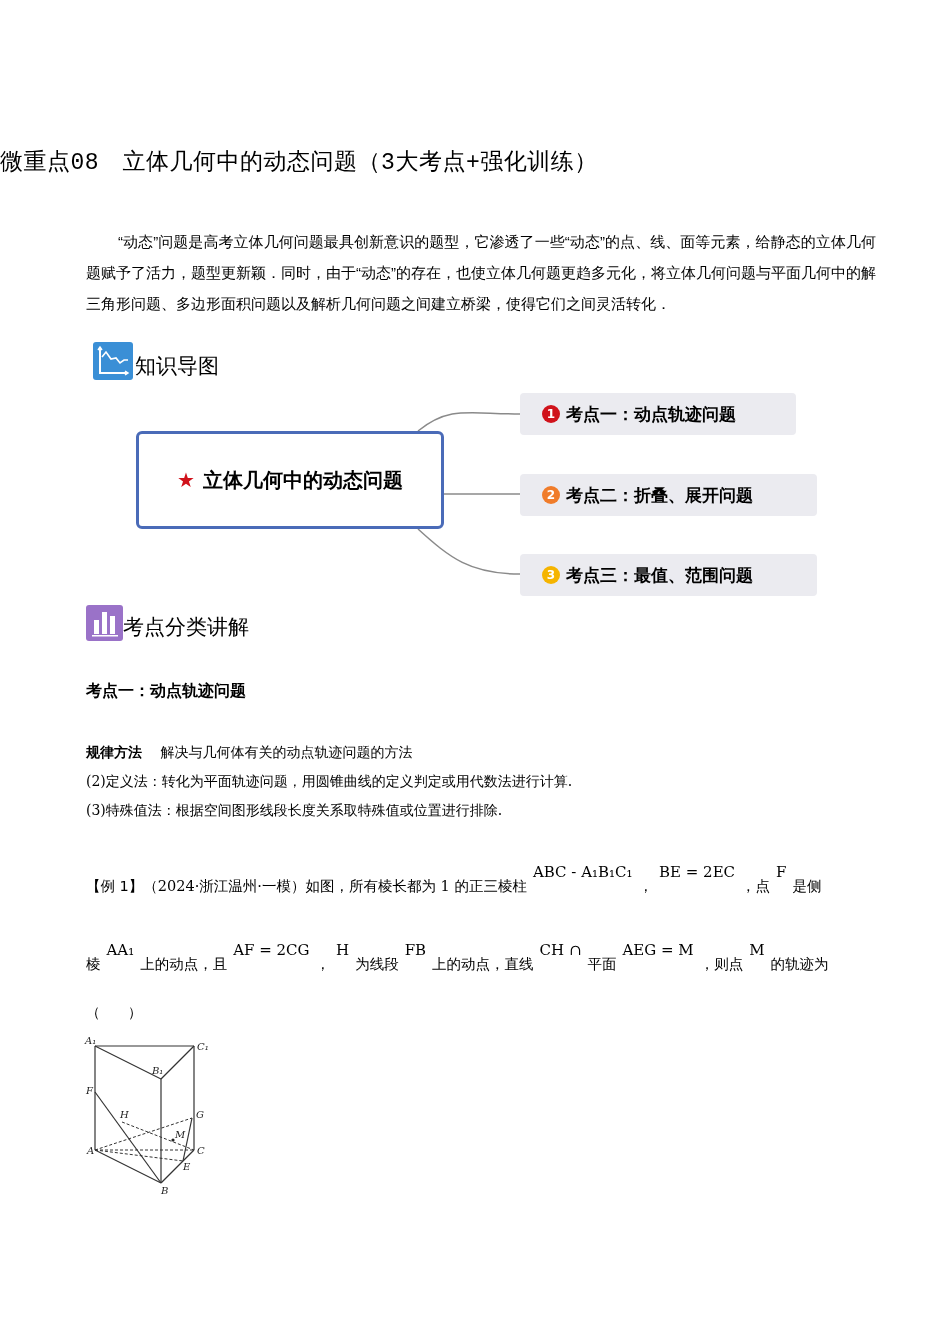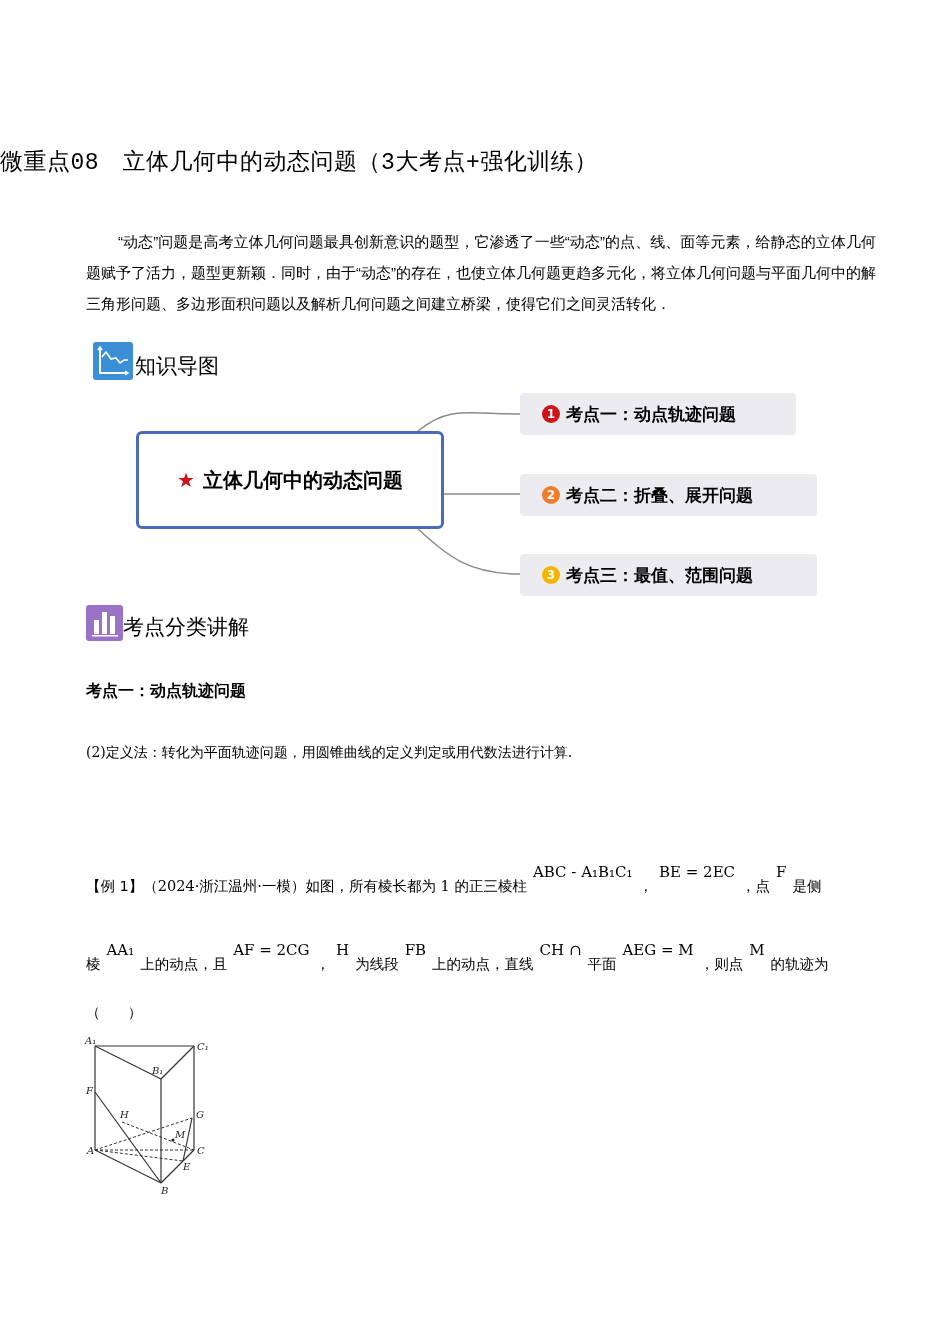--- a/index.html
+++ b/index.html
@@ -81,21 +81,26 @@
       <rect x="20" y="8" width="5" height="18" fill="#fff"></rect>
       <rect x="2" y="27" width="26" height="1.5" fill="#fff"></rect>
     </svg>
   </div>
   <span style="margin-left:0px;text-align:right;">考点分类讲解</span>
 </div>
 
 <div class="abs kp-title">考点一：动点轨迹问题</div>
 
 <div class="abs rule-block">
+  <div>
+    <b>规律方法</b>
+    <span style="margin-left:14px;">解决与几何体有关的动点轨迹问题的方法</span>
+  </div>
   <div>(2)定义法：转化为平面轨迹问题，用圆锥曲线的定义判定或用代数法进行计算.</div>
+  <div>(3)特殊值法：根据空间图形线段长度关系取特殊值或位置进行排除.</div>
 </div>
 
 <div class="abs example" style="top:866px; height:40px; line-height:40px;">
   <span style="font-family:'DejaVu Sans','Liberation Sans',sans-serif;">【例 1】</span><span>（2024·浙江温州·一模）</span><span>如图，所有棱长都为 1 的正三棱柱</span><span class="math sup">ABC - A₁B₁C₁</span><span>，</span><span class="math sup">BE = 2EC</span><span>，点</span><span class="math sup">F</span><span>是侧</span>
 </div>
 
 <div class="abs example" style="top:944px; height:40px; line-height:40px;">
   <span>棱</span><span class="math sup">AA₁</span><span>上的动点，且</span><span class="math sup">AF = 2CG</span><span>，</span><span class="math sup">H</span><span>为线段</span><span class="math sup">FB</span><span>上的动点，直线</span><span class="math sup">CH ∩</span><span>平面</span><span class="math sup">AEG = M</span><span>，则点</span><span class="math sup">M</span><span>的轨迹为</span>
 </div>
 

